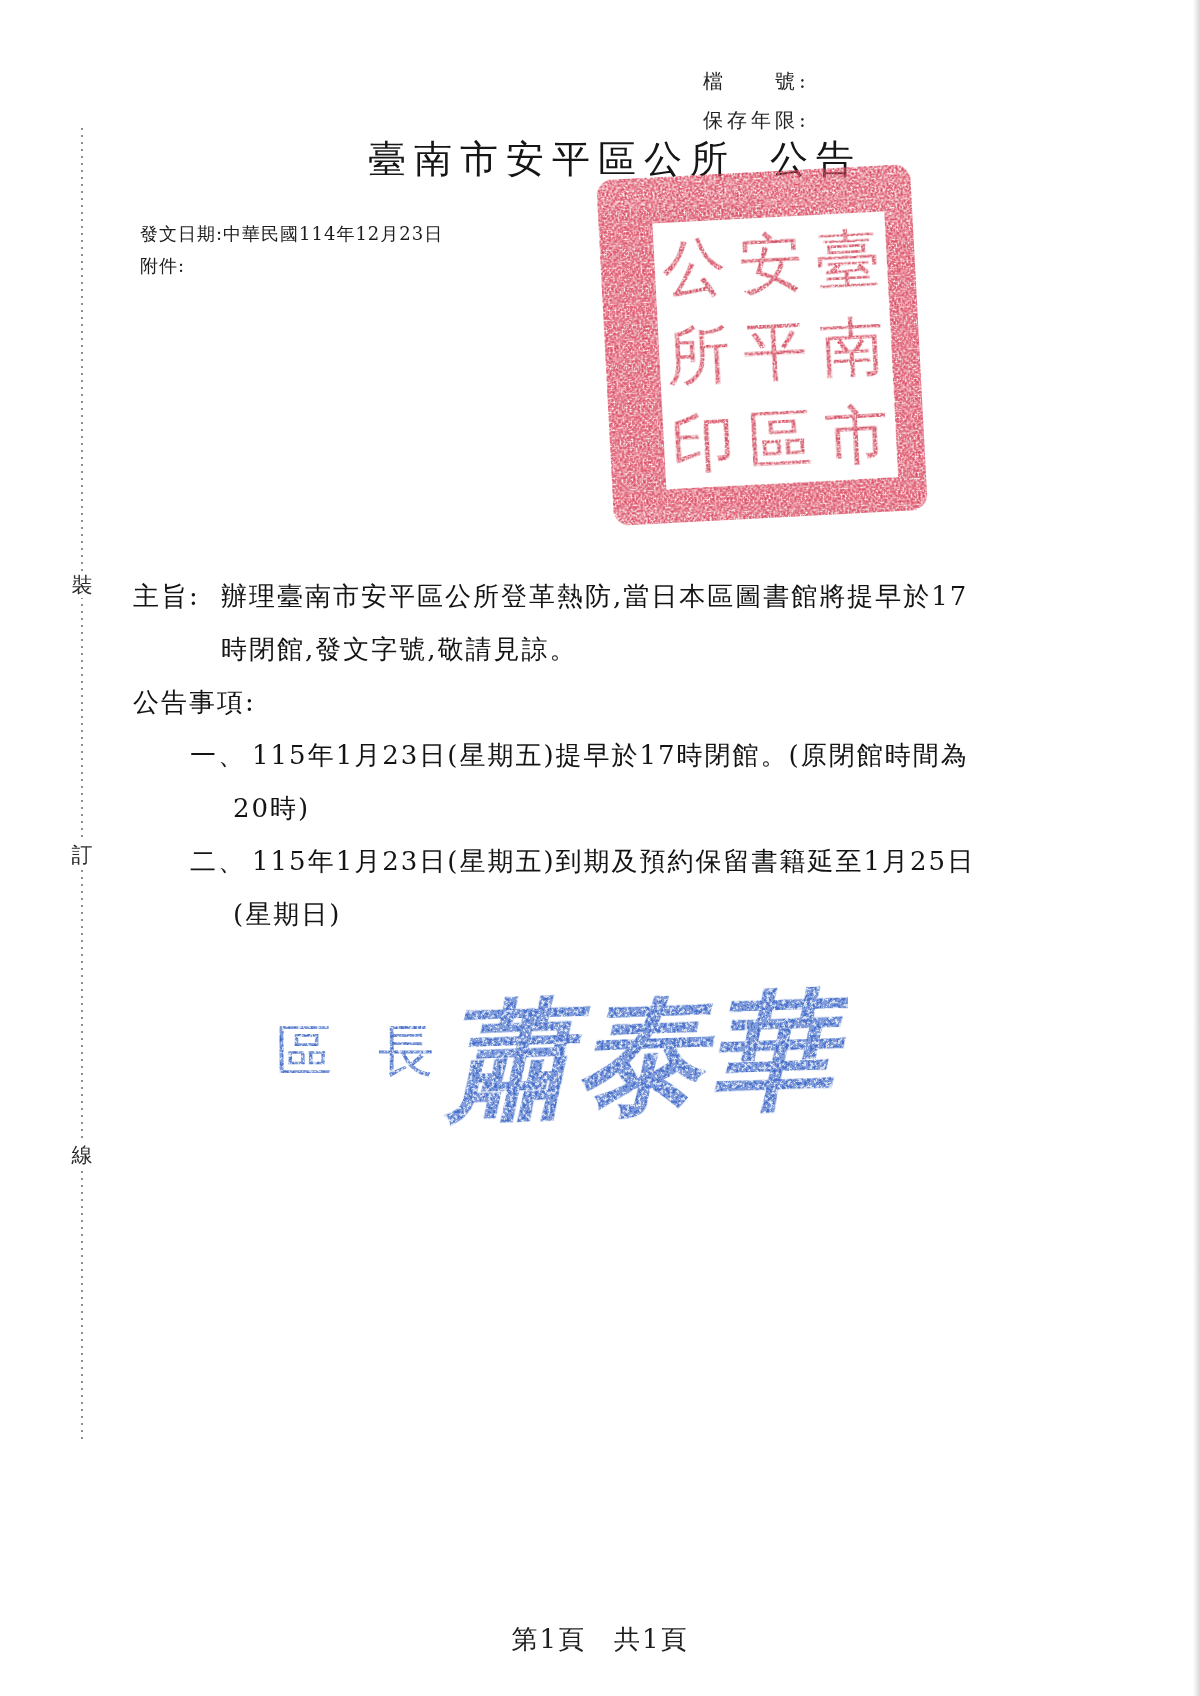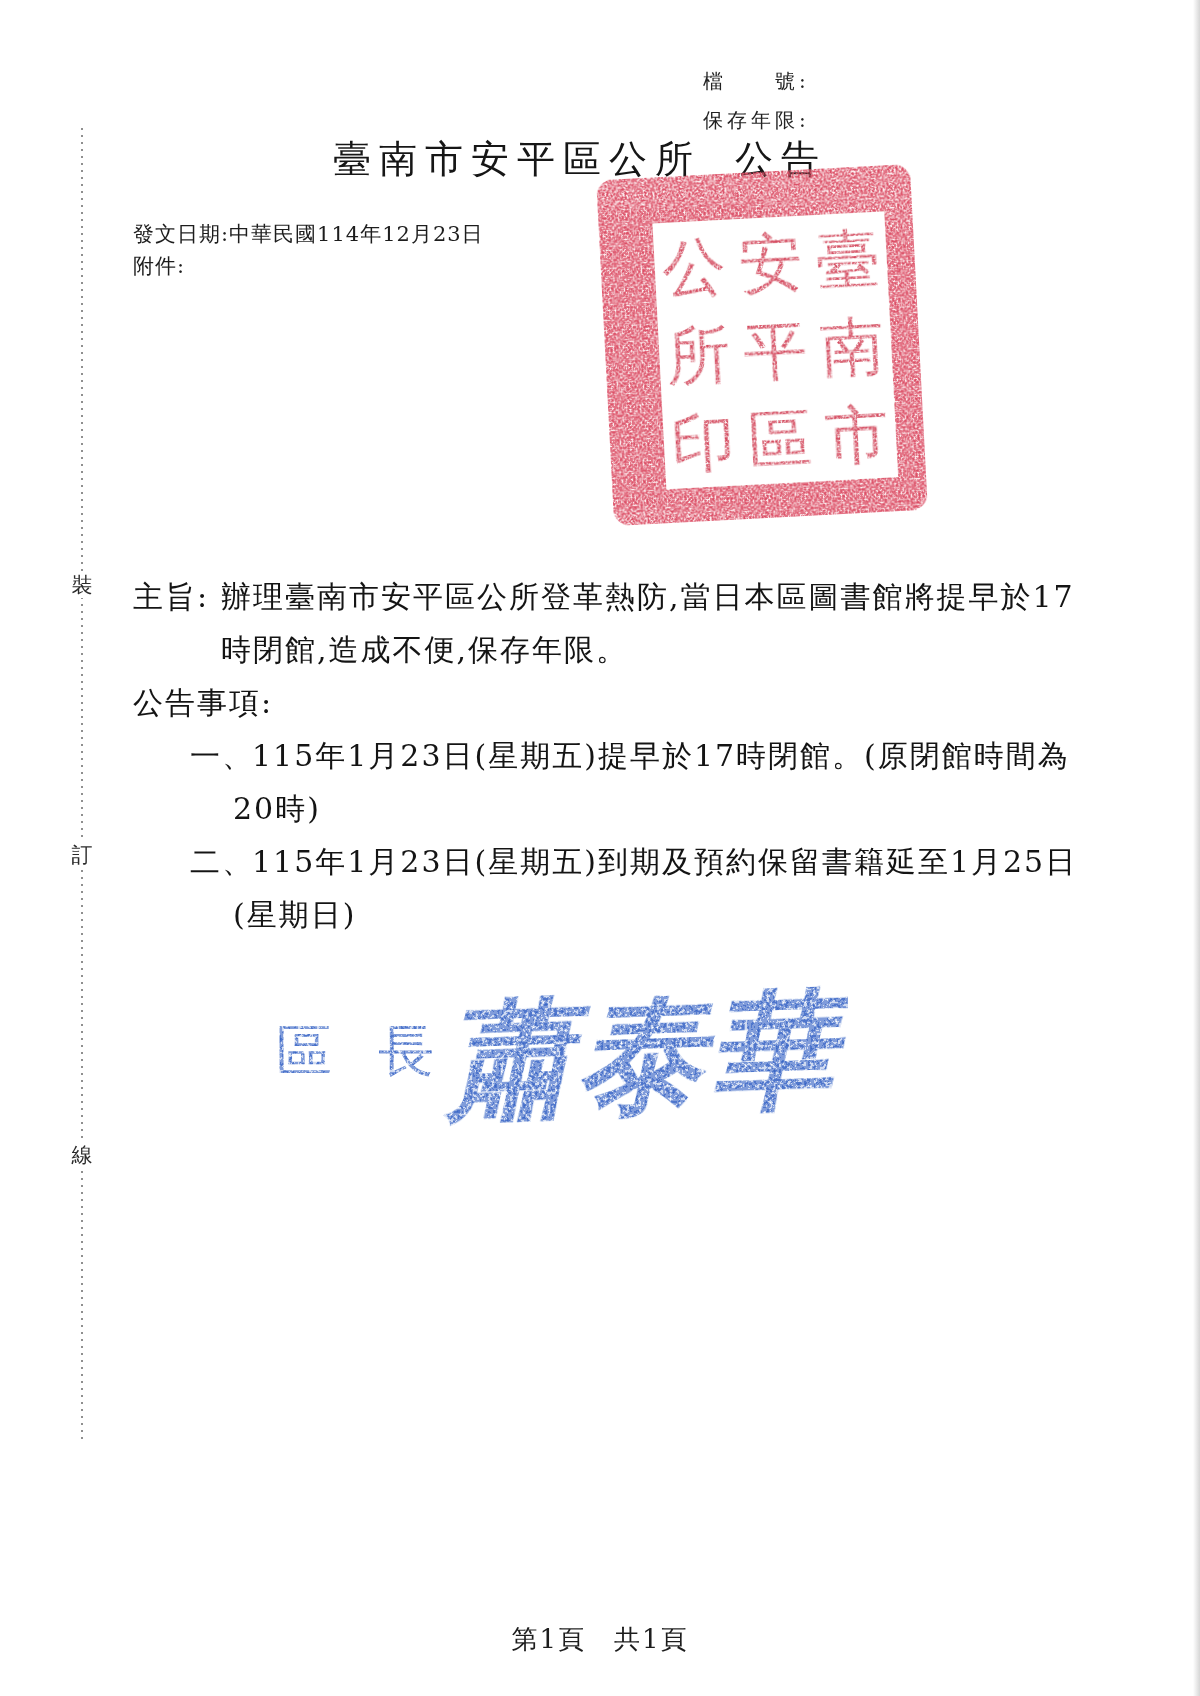--- a/index.html
+++ b/index.html
@@ -17,38 +17,38 @@
     position: absolute; right: 0; top: 0; width: 7px; height: 100%;
     background: linear-gradient(to right, rgba(200,200,200,0), #d6d6d6);
   }
   
   .archive-block {
     position: absolute; left: 703px; top: 62px;
     font-size: 20px; line-height: 39px; letter-spacing: 4px; color: #222;
   }
   
   .doc-title {
-    position: absolute; left: 333px; top: 134px;
+    position: absolute; left: 368px; top: 134px;
     font-size: 38px; letter-spacing: 8px; color: #161616; white-space: nowrap;
   }
   .doc-title .gap { display: inline-block; width: 34px; }
   
   .meta-block {
-    position: absolute; left: 133px; top: 218px;
-    font-size: 21px; line-height: 32px; letter-spacing: 1px; color: #1d1d1d;
+    position: absolute; left: 140px; top: 218px;
+    font-size: 18px; line-height: 32px; letter-spacing: 1px; color: #1d1d1d;
   }
   
   .seal-wrap {
     position: absolute; left: 603px; top: 170px; width: 318px; height: 350px;
     transform: rotate(-3deg);
   }
   
   .body-block {
     position: absolute; left: 133px; top: 570px; width: 960px;
-    font-size: 30px; letter-spacing: 2px; color: #141414;
+    font-size: 26px; letter-spacing: 2px; color: #141414;
   }
   .body-block .row { display: flex; align-items: flex-start; }
   .body-block .line { line-height: 53px; white-space: nowrap; }
   .subject-label { flex: none; width: 88px; line-height: 53px; }
   .subject-lines { flex: 1; }
   .items-label { line-height: 53px; }
   .item { display: flex; margin-left: 57px; }
   .item .no { flex: none; width: 62px; line-height: 53px; }
   .item-cont { margin-left: 100px; line-height: 53px; white-space: nowrap; }
   
@@ -117,21 +117,21 @@
         </g>
       </g>
     </svg>
   </div>
 
   <div class="body-block">
     <div class="row">
       <div class="subject-label line">主旨:</div>
       <div class="subject-lines">
         <div class="line">辦理臺南市安平區公所登革熱防,當日本區圖書館將提早於17</div>
-        <div class="line">時閉館,造成不便,保存年限。</div>
+        <div class="line">時閉館,發文字號,敬請見諒。</div>
       </div>
     </div>
     <div class="items-label">公告事項:</div>
     <div class="item">
       <span class="no">一、</span>
       <span class="line">115年1月23日(星期五)提早於17時閉館。(原閉館時間為</span>
     </div>
     <div class="item-cont">20時)</div>
     <div class="item">
       <span class="no">二、</span>

